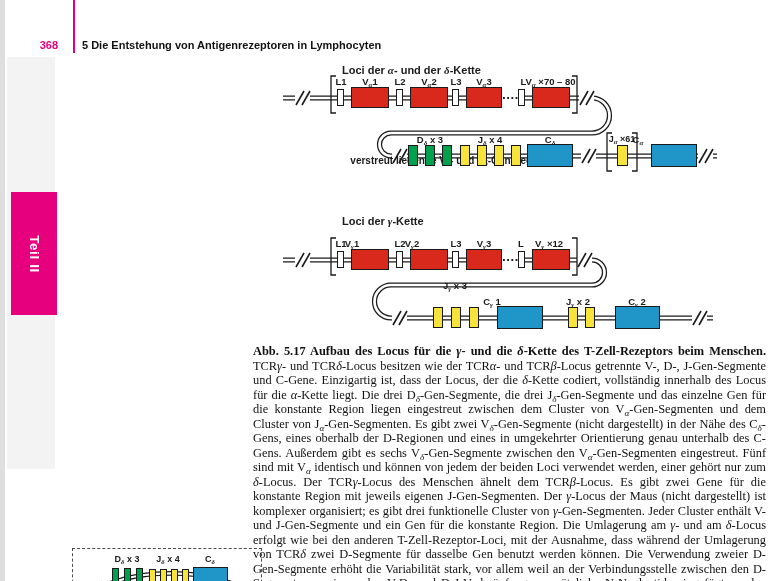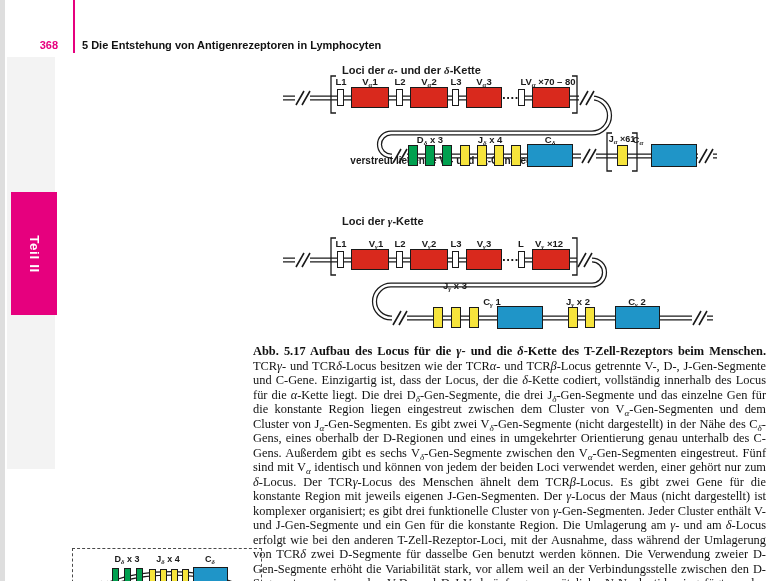--- a/index.html
+++ b/index.html
@@ -169,23 +169,23 @@
 <div class="seg yellow" style="left:477px;top:145px;width:10px;height:21px"></div>
 <div class="seg yellow" style="left:494px;top:145px;width:10px;height:21px"></div>
 <div class="seg yellow" style="left:511px;top:145px;width:10px;height:21px"></div>
 <div class="seg blue" style="left:527px;top:144px;width:46px;height:23px"></div>
 <div class="seg yellow" style="left:617px;top:145px;width:11px;height:21px"></div>
 <div class="seg blue" style="left:651px;top:144px;width:46px;height:23px"></div>
 
 <div class="dtitle" style="left:330px;top:215px">Loci der <i>γ</i>-Kette</div>
 
 <div class="dlabel" style="left:341px;top:238px">L1</div>
-<div class="dlabel" style="left:376px;top:238px">V<sub>γ</sub>1</div>
+<div class="dlabel" style="left:352px;top:238px">V<sub>γ</sub>1</div>
 <div class="dlabel" style="left:400px;top:238px">L2</div>
-<div class="dlabel" style="left:429px;top:238px">V<sub>γ</sub>2</div>
+<div class="dlabel" style="left:412px;top:238px">V<sub>γ</sub>2</div>
 <div class="dlabel" style="left:456px;top:238px">L3</div>
 <div class="dlabel" style="left:484px;top:238px">V<sub>γ</sub>3</div>
 <div class="dlabel" style="left:521px;top:238px">L</div>
 <div class="dlabel" style="left:549px;top:238px">V<sub>γ</sub> ×12</div>
 
 <div class="seg leader" style="left:337px;top:251px;width:7px;height:17px"></div>
 <div class="seg red" style="left:351px;top:249px;width:38px;height:21px"></div>
 <div class="seg leader" style="left:396px;top:251px;width:7px;height:17px"></div>
 <div class="seg red" style="left:410px;top:249px;width:38px;height:21px"></div>
 <div class="seg leader" style="left:452px;top:251px;width:7px;height:17px"></div>

